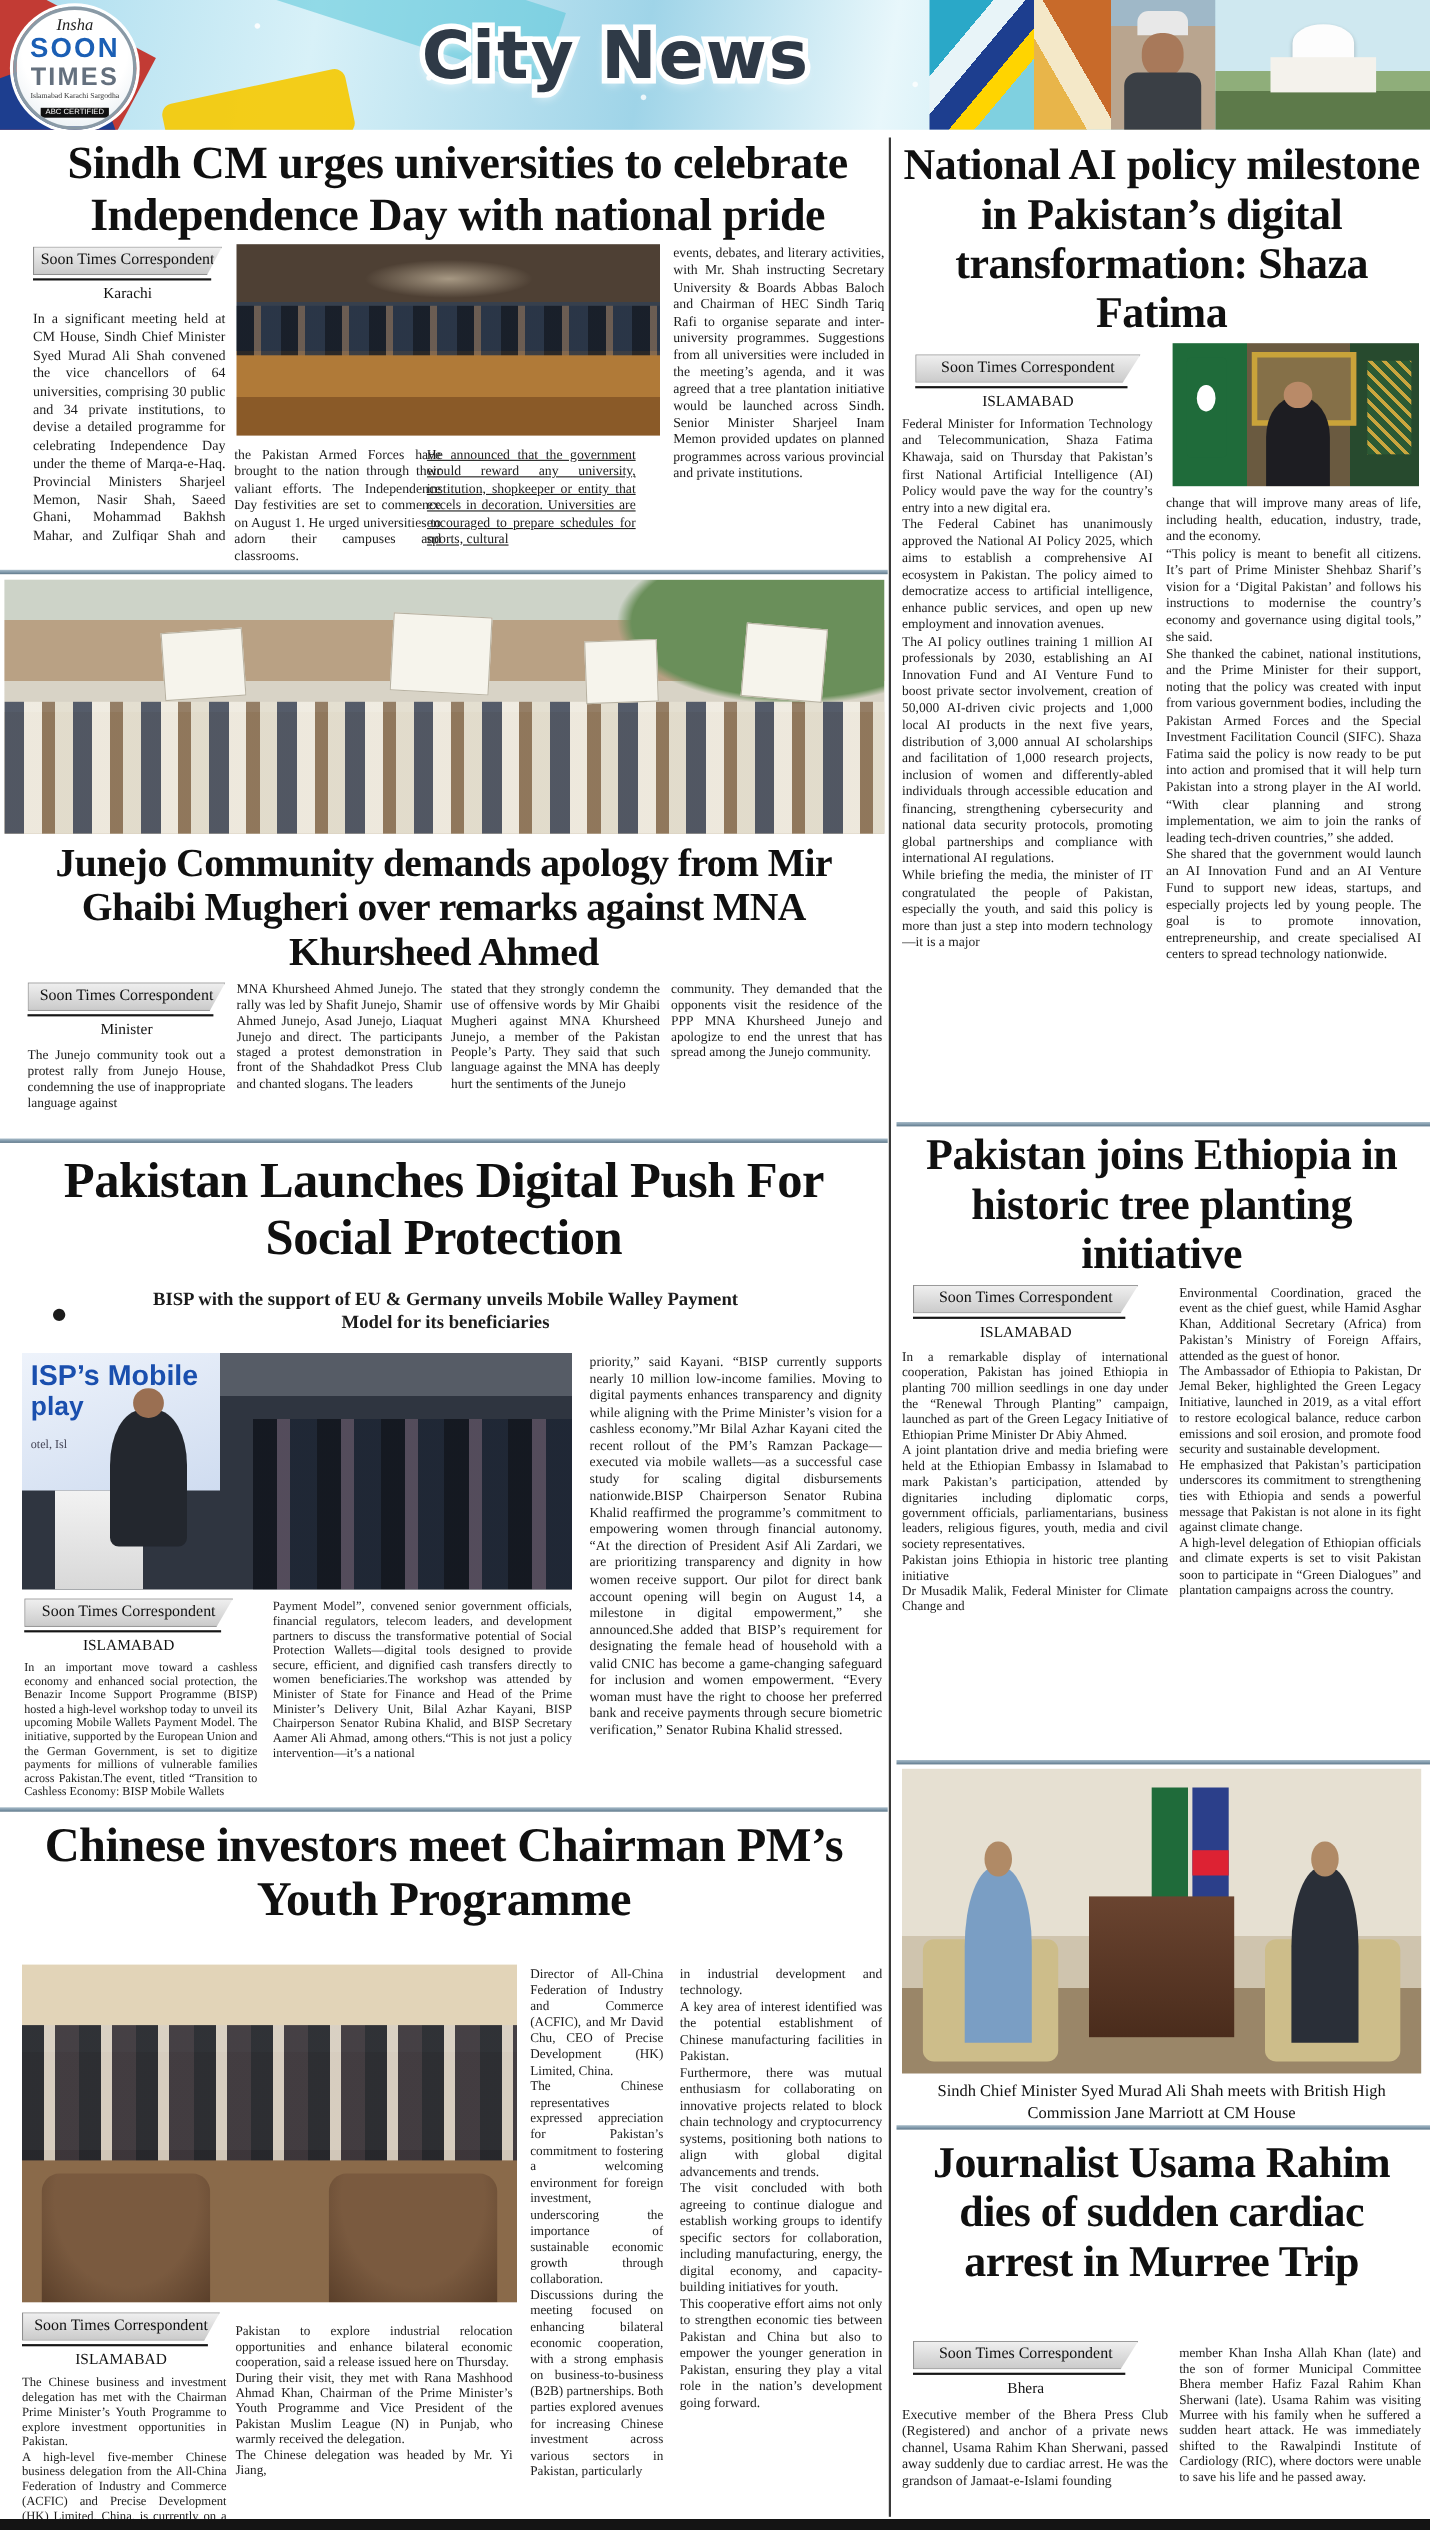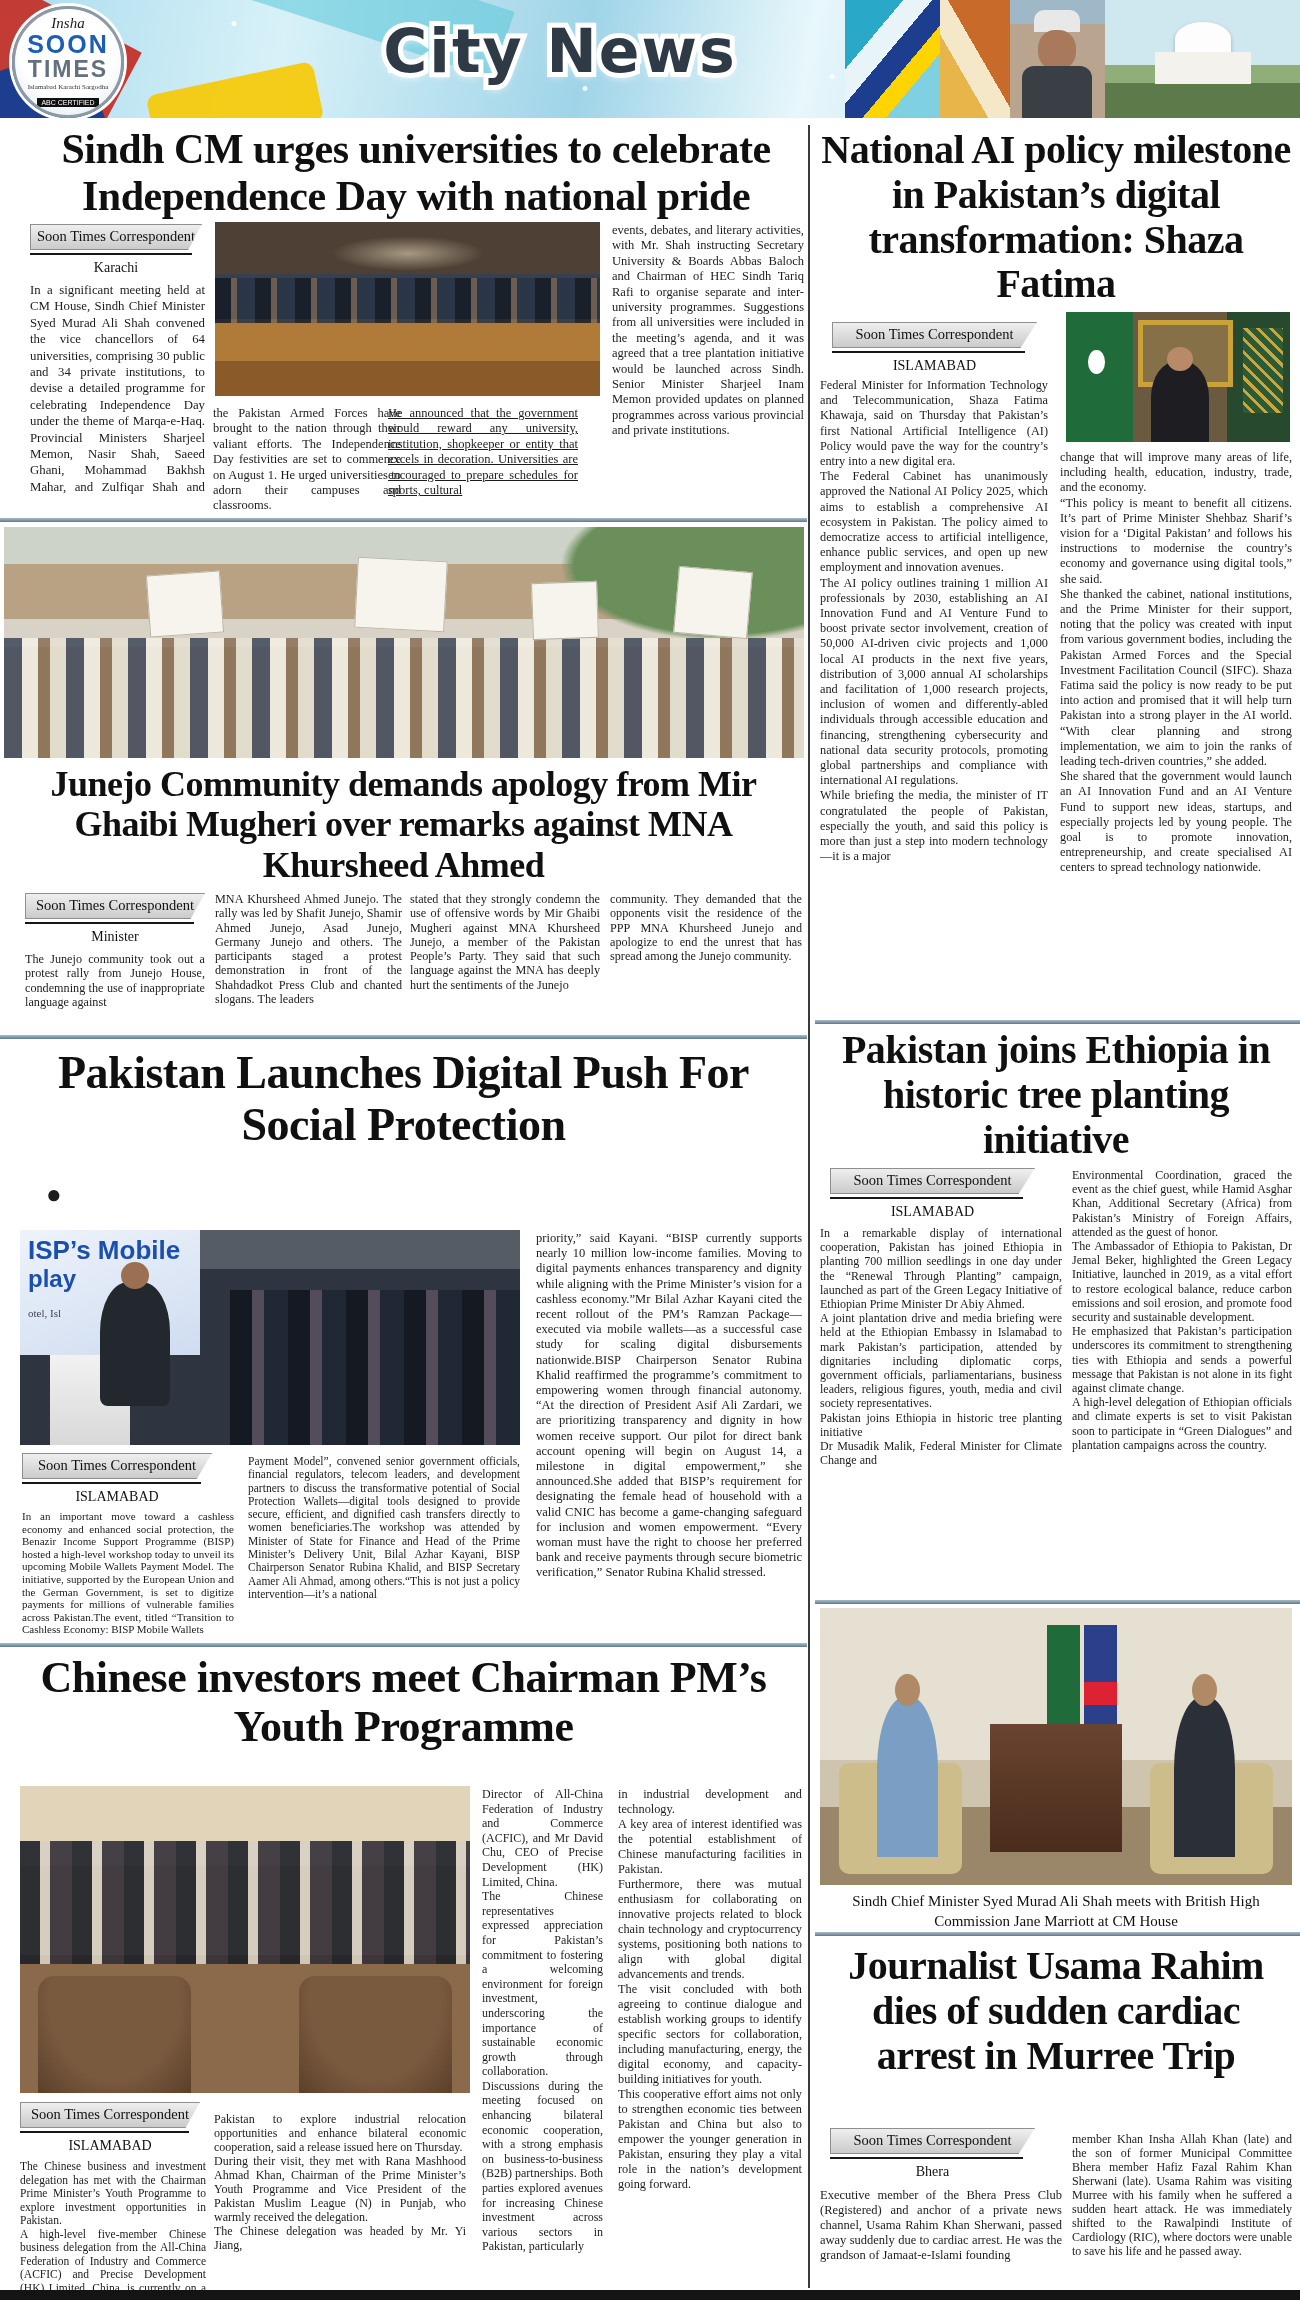--- a/index.html
+++ b/index.html
@@ -190,28 +190,29 @@
   </div>
 
   <div class="headline h-a2" style="left:30px;top:764px;width:747px;">Junejo Community demands apology from Mir Ghaibi Mugheri over remarks against MNA Khursheed Ahmed</div>
 
   <div class="byline" style="left:25px;top:893px;width:180px;">
     <div class="byline-box">Soon Times Correspondent</div>
     <div class="byline-rule"></div>
     <div class="dateline">Minister</div>
   </div>
   <div class="bodytext t-a2" style="left:25px;top:952px;width:180px;height:68px;">The Junejo community took out a protest rally from Junejo House, condemning the use of inappropriate language against</div>
-  <div class="bodytext t-a2" style="left:215px;top:892px;width:187px;height:132px;">MNA Khursheed Ahmed Junejo. The rally was led by Shafit Junejo, Shamir Ahmed Junejo, Asad Junejo, Germany Junejo and others. The participants staged a protest demonstration in front of the Shahdadkot Press Club and chanted slogans. The leaders</div>
+  <div class="bodytext t-a2" style="left:215px;top:892px;width:187px;height:132px;">MNA Khursheed Ahmed Junejo. The rally was led by Shafit Junejo, Shamir Ahmed Junejo, Asad Junejo, Liaquat Junejo and direct. The participants staged a protest demonstration in front of the Shahdadkot Press Club and chanted slogans. The leaders</div>
   <div class="bodytext t-a2" style="left:610px;top:892px;width:192px;height:132px;">community. They demanded that the opponents visit the residence of the PPP MNA Khursheed Junejo and apologize to end the unrest that has spread among the Junejo community.</div>
   <div class="bodytext t-a2" style="left:410px;top:892px;width:190px;height:132px;">stated that they strongly condemn the use of offensive words by Mir Ghaibi Mugheri against MNA Khursheed Junejo, a member of the Pakistan People’s Party. They said that such language against the MNA has deeply hurt the sentiments of the Junejo</div>
 
   <div class="hrule" style="left:0;top:1035px;width:807px;"></div>
 
   <div class="headline h-a3" style="left:30px;top:1047px;width:747px;">Pakistan Launches Digital Push For Social Protection</div>
   <div class="bullet" style="left:46px;top:1182px;">●</div>
+  <div class="subhead" style="left:120px;top:1170px;width:570px;">BISP with the support of EU &amp; Germany unveils Mobile Walley Payment Model for its beneficiaries</div>
 
   <div class="photo ph-workshop" style="left:20px;top:1230px;width:500px;height:215px;">
     <div class="screen">
       <div class="s1">ISP’s Mobile</div>
       <div class="s2">play</div>
       <div class="s3">otel, Isl</div>
     </div>
     <div class="podium"></div>
     <div class="speaker"></div>
     <div class="audience"></div>

